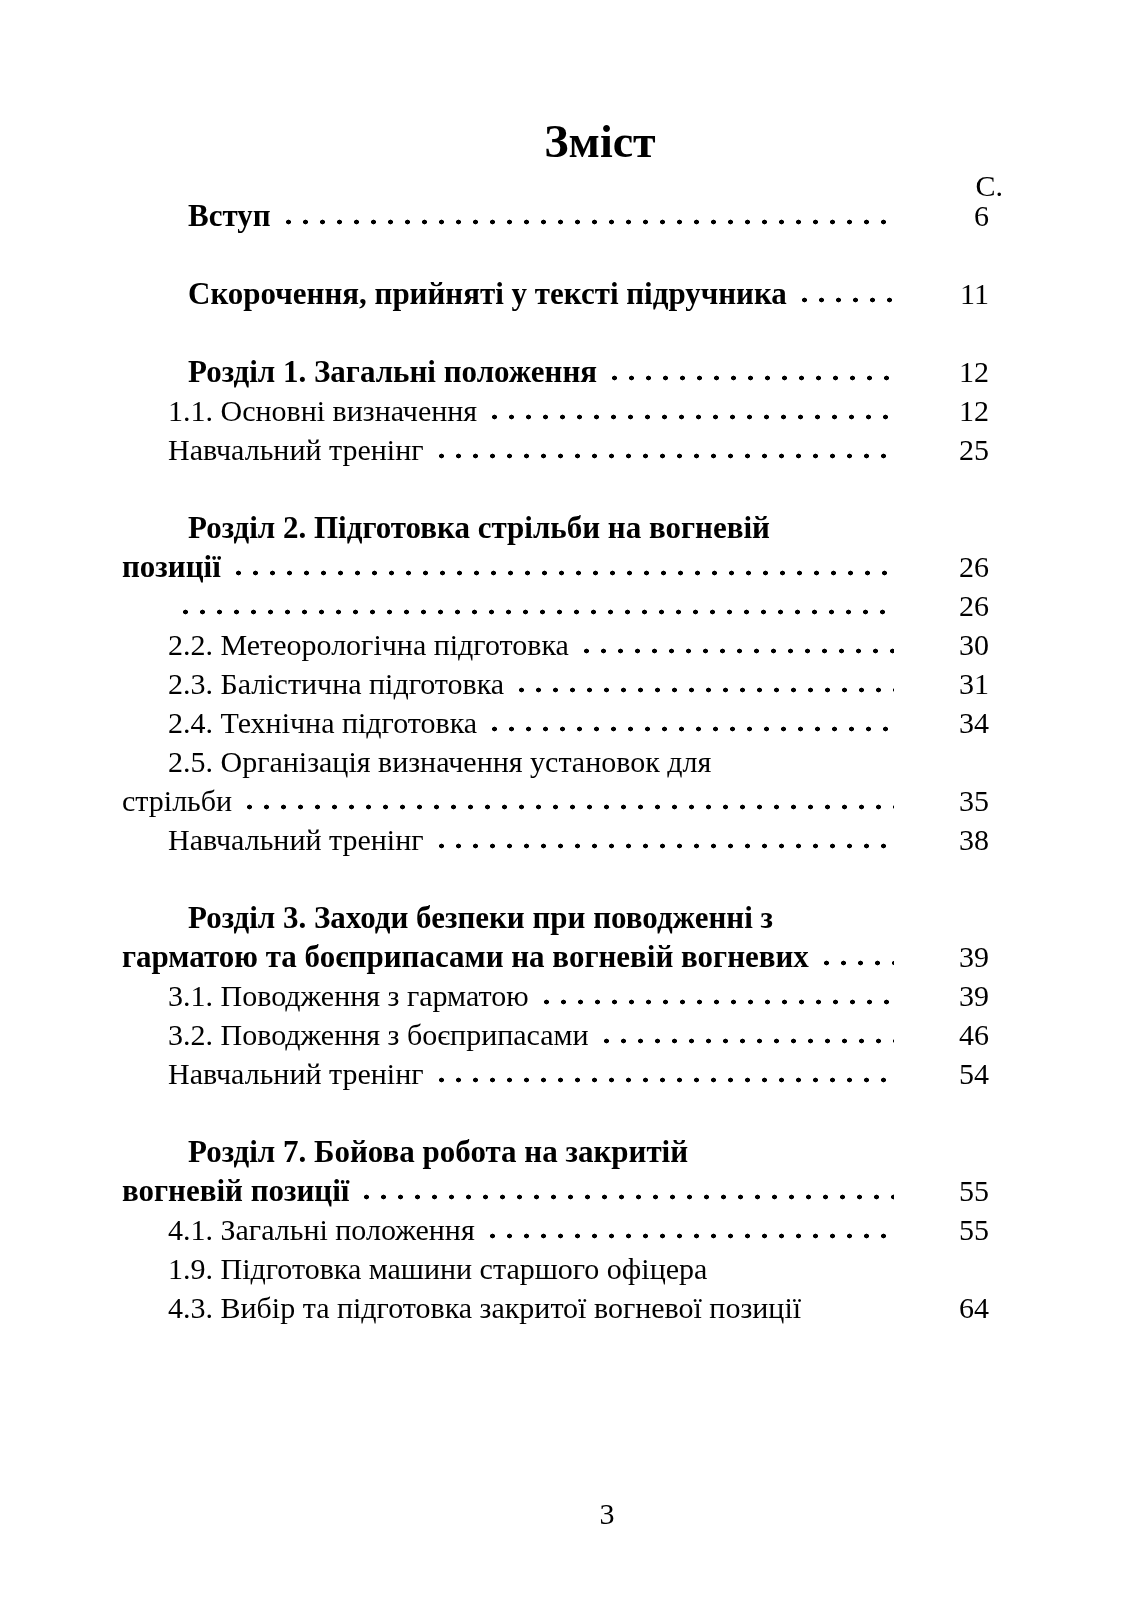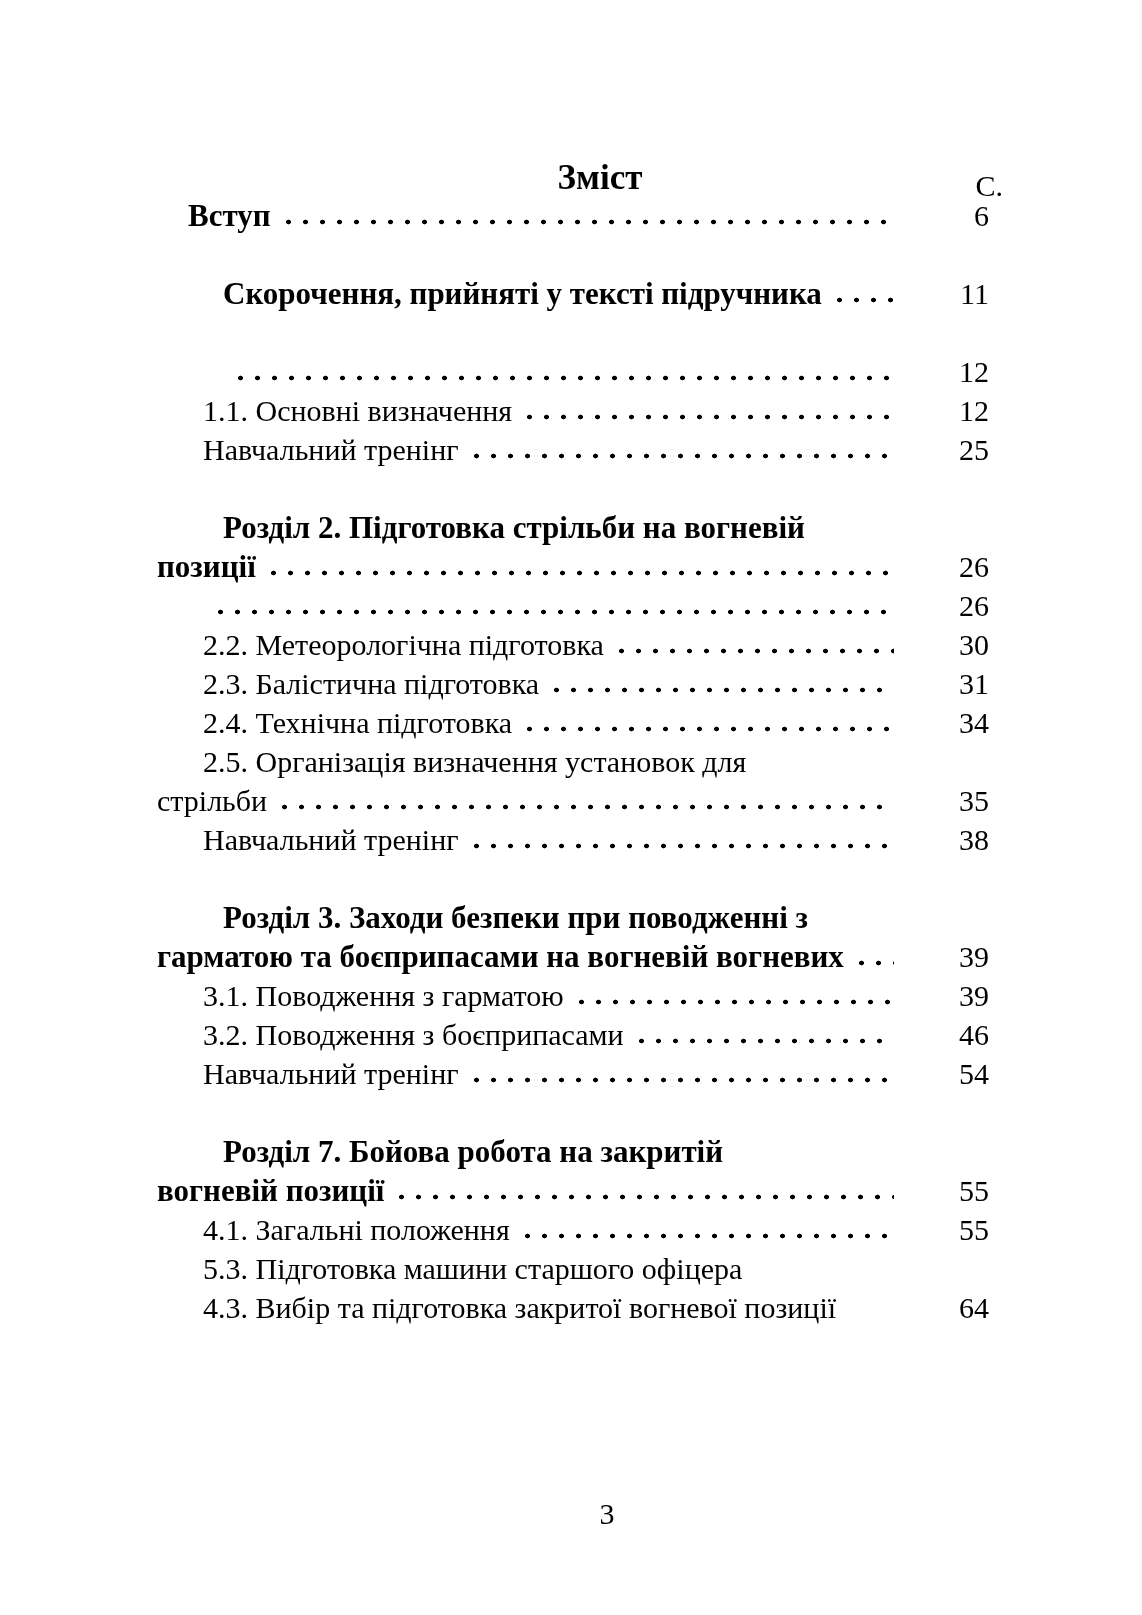--- a/index.html
+++ b/index.html
@@ -17,24 +17,23 @@
     font-size: 30px;
     line-height: 39px;
     overflow: hidden;
   }
   .title {
     position: absolute;
     top: 122px;
     left: 600px;
     transform: translateX(-50%);
     font-weight: bold;
-    font-size: 35px;
+    font-size: 46px;
     line-height: 39px;
     white-space: nowrap;
-    margin-top: 36px;
   }
   .content {
     position: absolute;
     left: 122px;
     top: 0;
     width: 883px;
   }
   .col-header {
     position: absolute;
     top: 166px;
@@ -42,21 +41,20 @@
     line-height: 39px;
   }
   .toc {
     position: absolute;
     top: 196px;
     left: 0;
     right: 16px;
   }
   .toc-group + .toc-group {
     margin-top: 39px;
-    margin-left: 35px;
   }
   .toc-line {
     display: flex;
     align-items: baseline;
     line-height: 39px;
   }
   .toc-line .txt {
     flex: 0 0 auto;
     white-space: pre;
   }
@@ -118,20 +116,21 @@
             <div class="toc-line first-bold">
               <span class="txt">Скорочення, прийняті у тексті підручника</span>
               <span class="leader"></span>
               <span class="pg">11</span>
             </div>
           </div>
         </div>
         <div class="toc-group">
           <div class="toc-entry bold">
             <div class="toc-line first-bold">
+              <span class="txt">Розділ 1. Загальні положення</span>
               <span class="leader"></span>
               <span class="pg">12</span>
             </div>
           </div>
           <div class="toc-entry">
             <div class="toc-line first-reg">
               <span class="txt">1.1. Основні визначення</span>
               <span class="leader"></span>
               <span class="pg">12</span>
             </div>
@@ -246,21 +245,21 @@
           </div>
           <div class="toc-entry">
             <div class="toc-line first-reg">
               <span class="txt">4.1. Загальні положення</span>
               <span class="leader"></span>
               <span class="pg">55</span>
             </div>
           </div>
           <div class="toc-entry">
             <div class="toc-line first-reg">
-              <span class="txt">5.3. Підготовка машини старшого офіцера</span>
+              <span class="txt">1.9. Підготовка машини старшого офіцера</span>
             </div>
           </div>
           <div class="toc-entry">
             <div class="toc-line first-reg">
               <span class="txt">4.3. Вибір та підготовка закритої вогневої позиції</span>
               <span class="spacer"></span>
               <span class="pg">64</span>
             </div>
           </div>
         </div>

